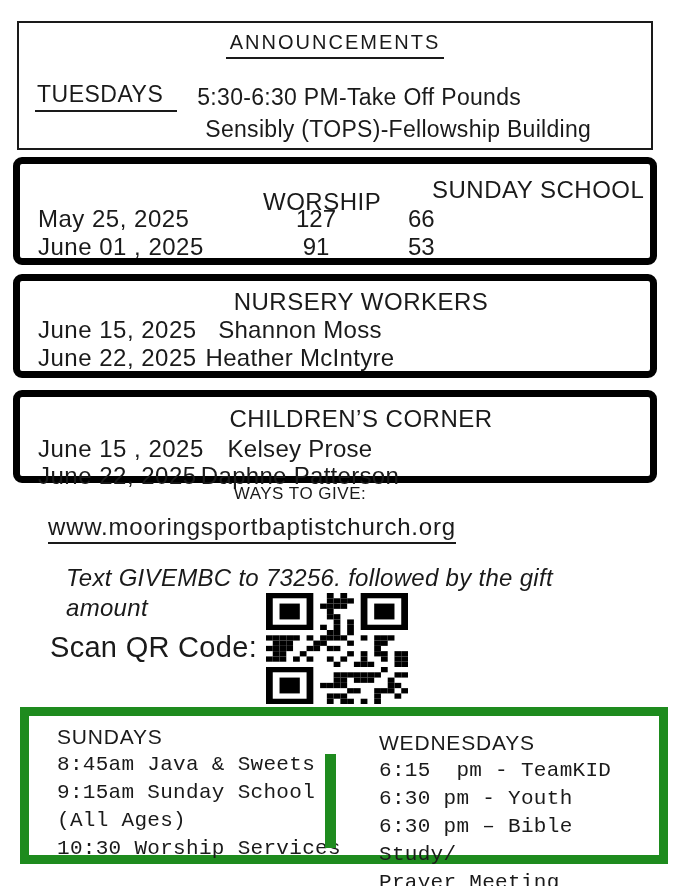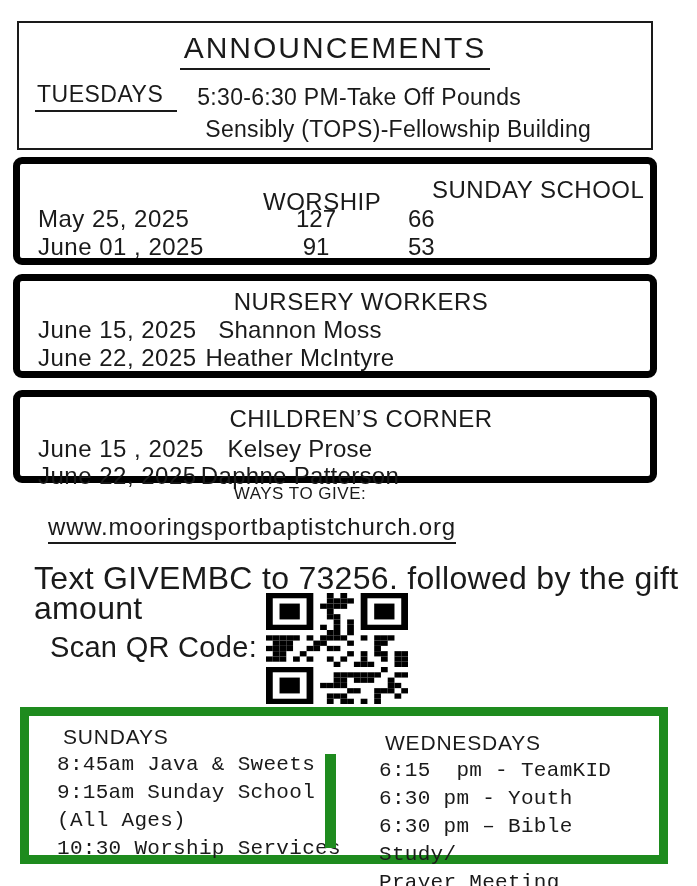--- a/index.html
+++ b/index.html
@@ -3,21 +3,21 @@
 <meta charset="utf-8">
 <style>
   html,body{margin:0;padding:0;}
   body{background:#ffffff;font-family:"Liberation Sans", sans-serif;color:#1a1a1a;}
   #page{position:relative;width:697px;height:886px;background:#ffffff;overflow:hidden;}
 
   
   .announce-box{position:absolute;left:17px;top:21px;width:636px;height:129px;
     border:2px solid #1a1a1a;background:#fff;box-sizing:border-box;}
   .announce-title-wrap{position:absolute;left:0;top:8px;width:100%;text-align:center;}
-  .announce-title{display:inline-block;font-size:30px;letter-spacing:2px;
+  .announce-title{display:inline-block;font-size:20px;letter-spacing:2px;
     border-bottom:2px solid #1a1a1a;padding:0 4px 3px 4px;}
   .announce-row{position:absolute;left:16px;top:58px;display:flex;align-items:flex-start;font-size:23px;}
   .tuesdays-label{display:inline-block;border-bottom:2px solid #1a1a1a;
     padding:0 14px 2px 2px;margin-right:20px;letter-spacing:0.5px;}
   .announce-lines{line-height:32px;letter-spacing:0.3px;}
   .announce-line2{padding-left:8px;}
 
   
   .thick-box{position:absolute;left:13px;width:644px;border:7px solid #000;
     border-radius:9px;background:#fff;box-sizing:border-box;font-size:24px;}
@@ -41,30 +41,30 @@
   .row-name1{top:35px;} .row-name2{top:63px;}
   .box-children .box-title{top:8px;}
   .box-children .row-date1,.box-children .row-name1{top:38px;}
   .box-children .row-date2,.box-children .row-name2{top:65px;}
 
   
   .ways-heading{position:absolute;left:0;top:484px;width:600px;text-align:center;
     font-size:17px;letter-spacing:0.5px;z-index:1;}
   .website-link{position:absolute;left:48px;top:513px;font-size:24px;letter-spacing:0.8px;
     color:#1a1a1a;text-decoration:none;border-bottom:2px solid #1a1a1a;padding-bottom:1px;cursor:pointer;}
-  .give-text{position:absolute;left:34px;top:563px;font-size:32px;line-height:30px;letter-spacing:0.3px;}
+  .give-text{position:absolute;left:66px;top:563px;font-size:24px;line-height:30px;letter-spacing:0.3px;font-style:italic;}
   .scan-label{position:absolute;left:50px;top:631px;font-size:29px;letter-spacing:0.3px;}
   .qr{position:absolute;left:266px;top:593px;width:142px;height:111px;}
 
   
   .green-box{position:absolute;left:20px;top:707px;width:648px;height:157px;
     border:9px solid #1e8b1e;background:#fff;box-sizing:border-box;font-size:21px;}
   .sundays-col{position:absolute;left:28px;top:7px;line-height:28px;}
   .wednesdays-col{position:absolute;left:350px;top:13px;line-height:28px;}
-  .col-title{letter-spacing:0.8px;margin-left:6px;}
+  .col-title{letter-spacing:0.8px;}
   .sched-item{white-space:pre-wrap;letter-spacing:0.3px;font-family:Liberation Mono, monospace;}
   .green-divider{position:absolute;left:296px;top:38px;width:11px;height:94px;background:#1e8b1e;}
 </style>
 </head>
 <body>
 
 <div id="page">
 
   <div class="announce-box">
     <div class="announce-title-wrap">

